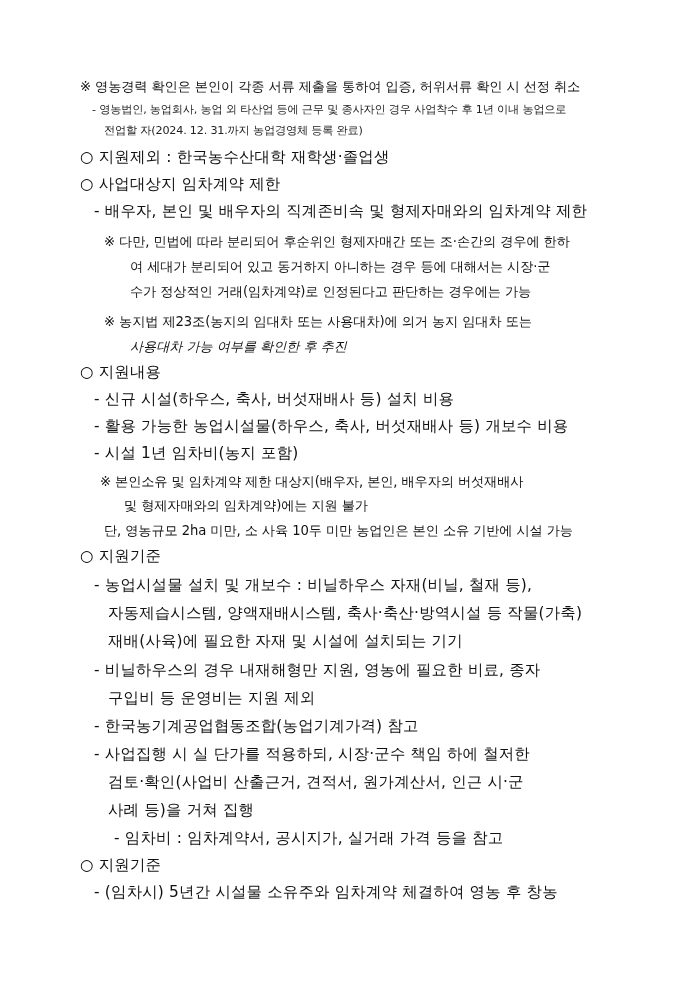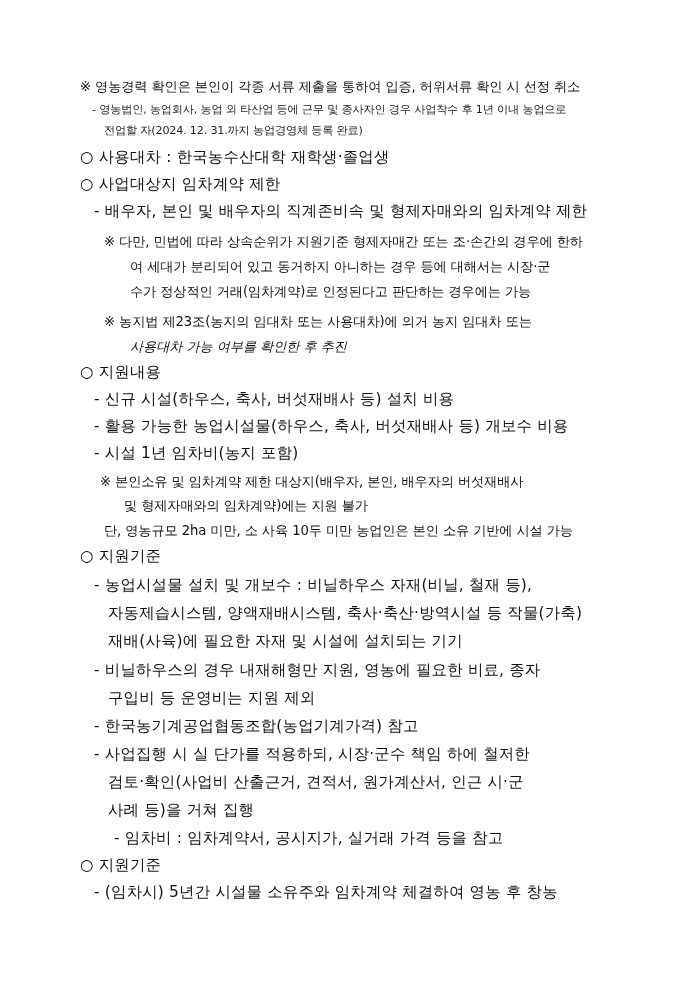--- a/index.html
+++ b/index.html
@@ -14,25 +14,25 @@
   .mid { font-size:13.2px; letter-spacing:-0.1px; }
 </style>
 </head>
 <body>
 
 <div class="page">
   <div class="ln mid" style="left:80px;top:78px;">※ 영농경력 확인은 본인이 각종 서류 제출을 통하여 입증, 허위서류 확인 시 선정 취소</div>
   <div class="ln small" style="left:92px;top:102px;">- 영농법인, 농업회사, 농업 외 타산업 등에 근무 및 종사자인 경우 사업착수 후 1년 이내 농업으로</div>
   <div class="ln small" style="left:104px;top:123px;">전업할 자(2024. 12. 31.까지 농업경영체 등록 완료)</div>
 
-  <div class="ln big" style="left:80px;top:147px;">○ 사용대차 : 한국농수산대학 재학생·졸업생</div>
+  <div class="ln big" style="left:80px;top:147px;">○ 지원제외 : 한국농수산대학 재학생·졸업생</div>
   <div class="ln big" style="left:80px;top:174px;">○ 사업대상지 임차계약 제한</div>
   <div class="ln big" style="left:94px;top:201px;">- 배우자, 본인 및 배우자의 직계존비속 및 형제자매와의 임차계약 제한</div>
 
-  <div class="ln mid" style="left:104px;top:233px;">※ 다만, 민법에 따라 상속순위가 지원기준 형제자매간 또는 조·손간의 경우에 한하</div>
+  <div class="ln mid" style="left:104px;top:233px;">※ 다만, 민법에 따라 분리되어 후순위인 형제자매간 또는 조·손간의 경우에 한하</div>
   <div class="ln mid" style="left:130px;top:258px;">여 세대가 분리되어 있고 동거하지 아니하는 경우 등에 대해서는 시장·군</div>
   <div class="ln mid" style="left:130px;top:283px;">수가 정상적인 거래(임차계약)로 인정된다고 판단하는 경우에는 가능</div>
 
   <div class="ln mid" style="left:104px;top:313px;">※ 농지법 제23조(농지의 임대차 또는 사용대차)에 의거 농지 임대차 또는</div>
   <div class="ln mid" style="left:130px;top:338px;font-style:italic;">사용대차 가능 여부를 확인한 후 추진</div>
 
   <div class="ln big" style="left:80px;top:362px;">○ 지원내용</div>
   <div class="ln big" style="left:94px;top:389px;">- 신규 시설(하우스, 축사, 버섯재배사 등) 설치 비용</div>
   <div class="ln big" style="left:94px;top:416px;">- 활용 가능한 농업시설물(하우스, 축사, 버섯재배사 등) 개보수 비용</div>
   <div class="ln big" style="left:94px;top:443px;">- 시설 1년 임차비(농지 포함)</div>

